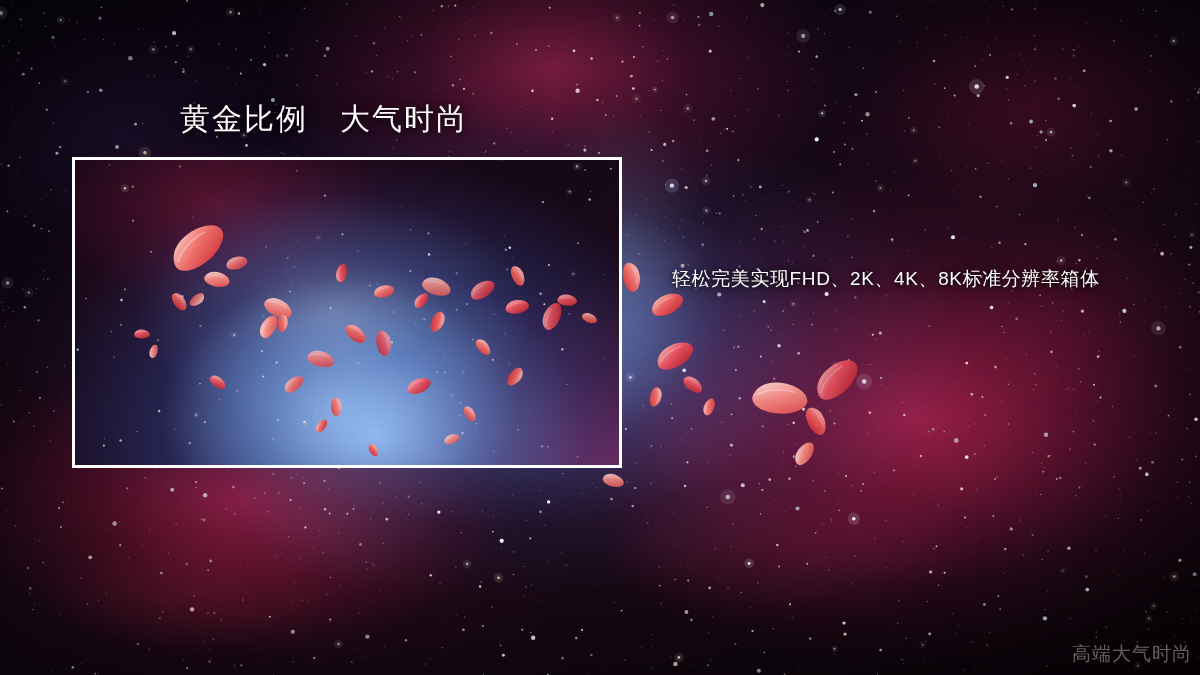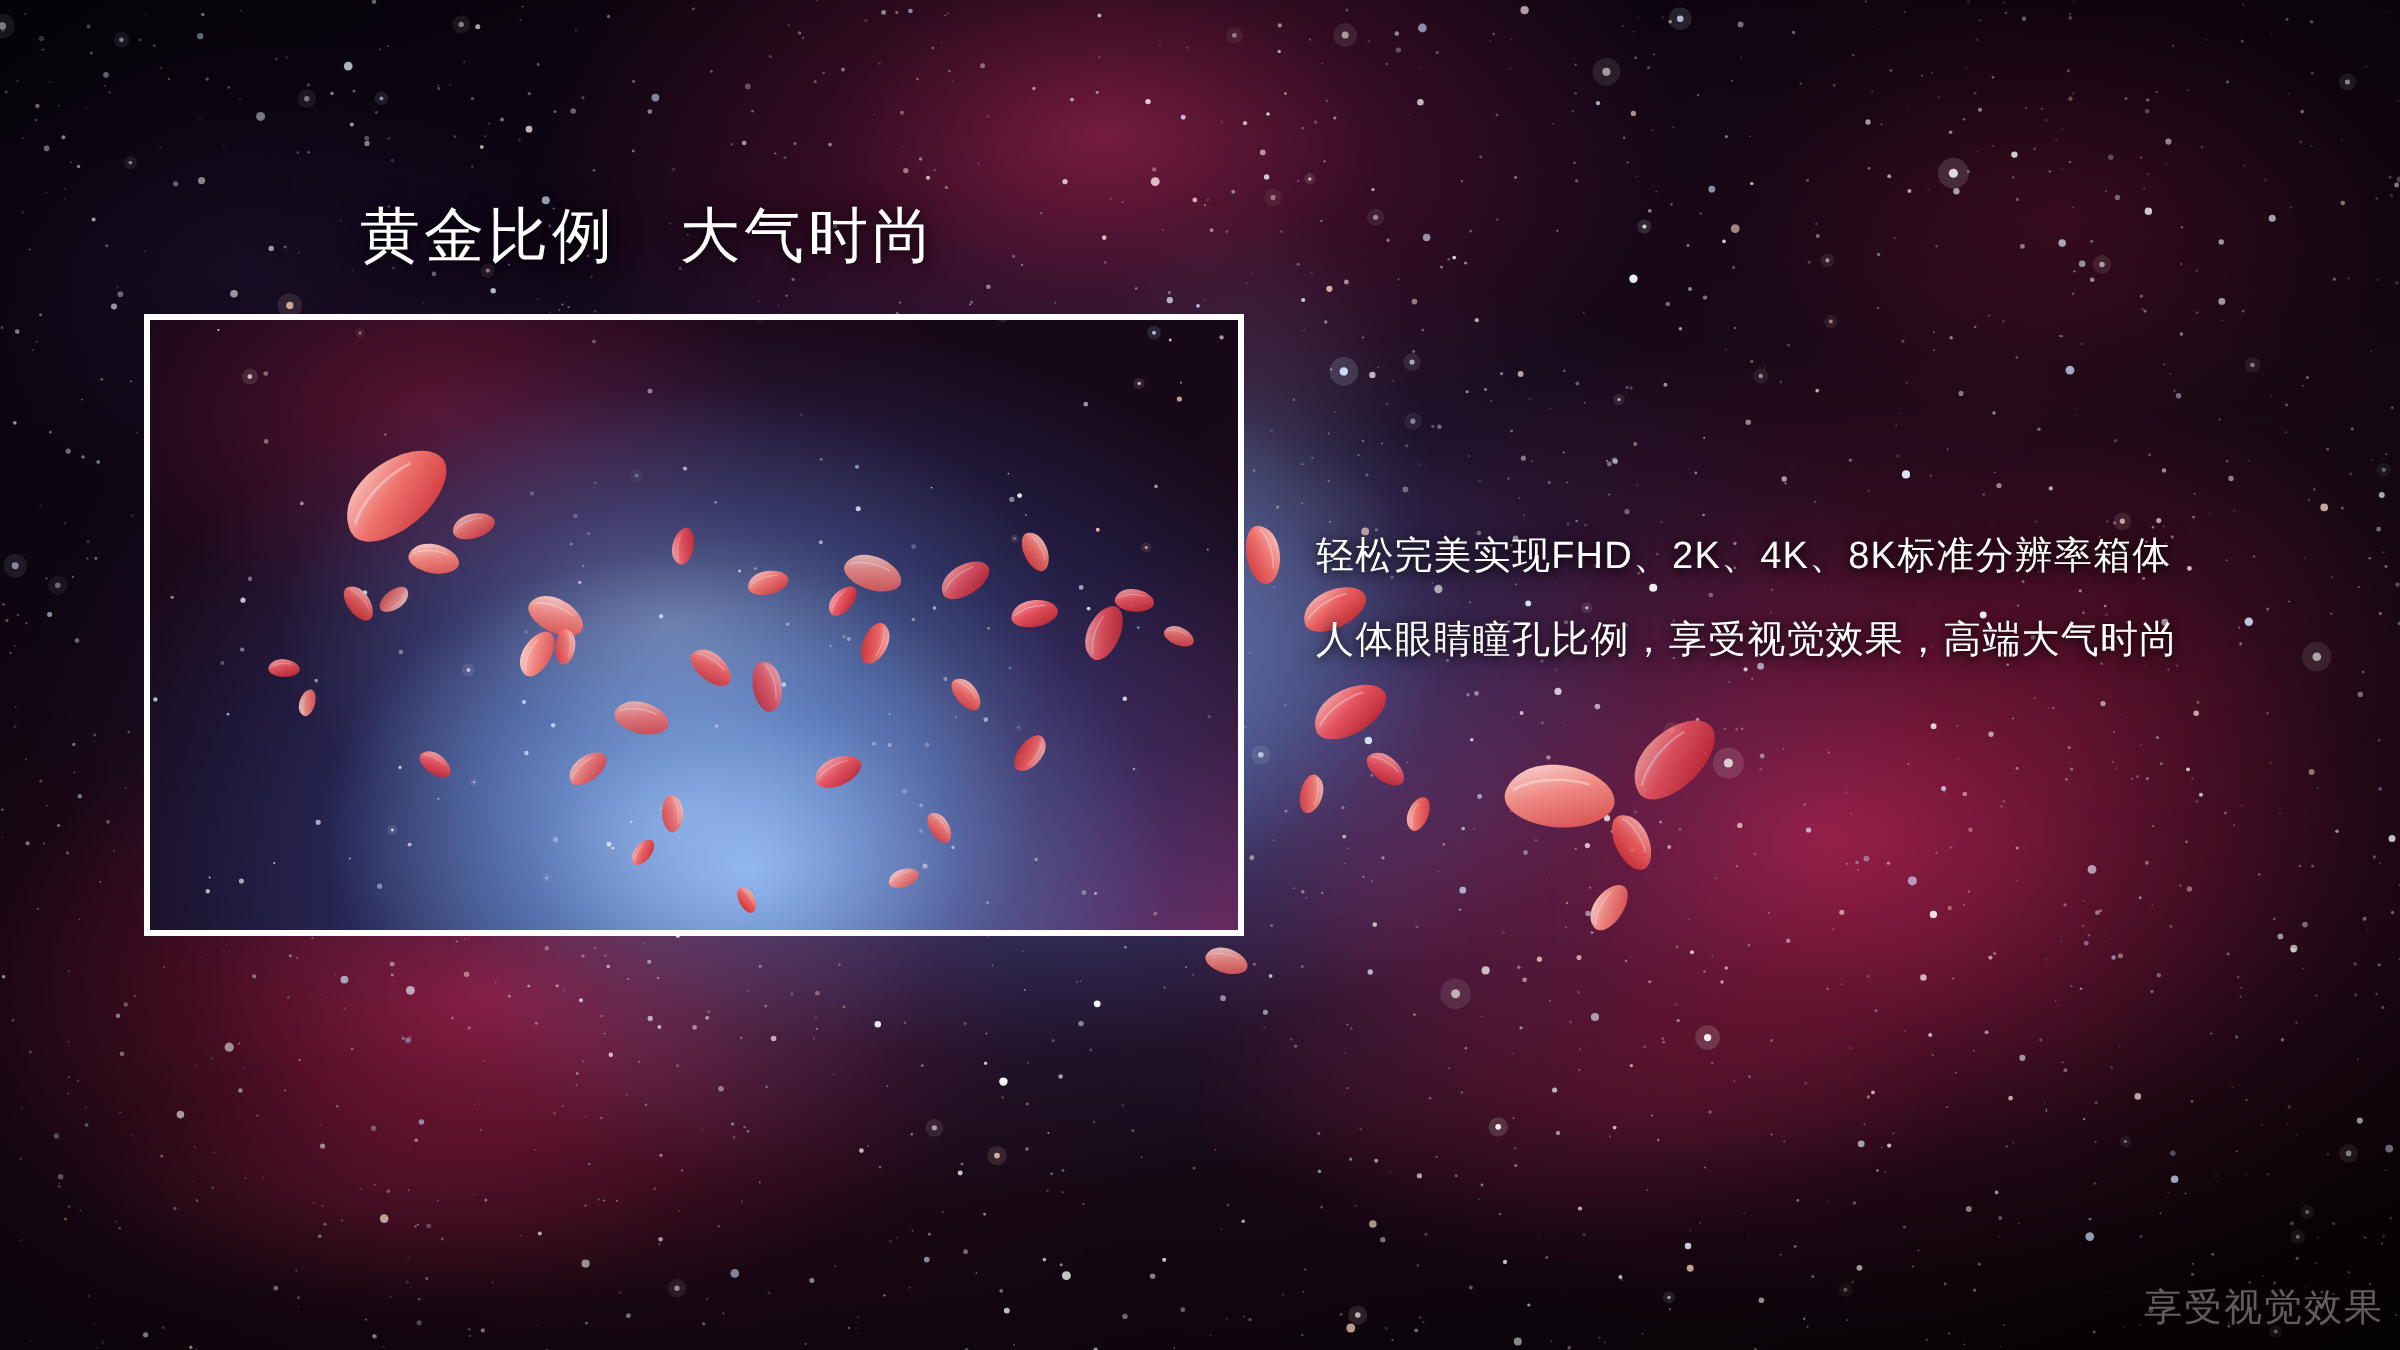--- a/index.html
+++ b/index.html
@@ -118,21 +118,21 @@
     font-size:30px;
     line-height:38px;
     letter-spacing:2px;
     color:#ffffff;
     white-space:pre;
     text-shadow:0 1px 6px rgba(0,0,0,.72), 0 0 16px rgba(0,0,0,.45);
   }
 
   #body-copy{
     position:absolute;
-    left:658px;top:258px;
+    left:672px;top:258px;
     width:510px;
   }
   .body-line{
     font-size:19px;
     line-height:42px;
     letter-spacing:.6px;
     color:#ffffff;
     white-space:pre;
     text-shadow:0 1px 5px rgba(0,0,0,.82), 0 0 12px rgba(0,0,0,.55);
   }
@@ -3036,17 +3036,16 @@
       <g transform="translate(648,300) rotate(-18) scale(0.34)" opacity="0.96">
         <path d="M2,34 C6,14 28,2 54,2 C78,2 98,12 99,26 C100,40 76,56 48,58 C24,60 -2,52 2,34 Z" fill="url(#petals-outer-pg0)"></path>
         <path d="M8,33 C22,20 48,12 74,14" fill="none" stroke="rgba(255,255,255,.38)" stroke-width="2.4"></path>
       </g>
     </svg>
 
   <div id="headline">黄金比例　大气时尚</div>
 
   <div id="body-copy">
     <div class="body-line">轻松完美实现FHD、2K、4K、8K标准分辨率箱体</div>
-    <div class="body-line">人体眼睛瞳孔比例，享受视觉效果，高端大气时尚</div>
   </div>
 
-  <div id="watermark">享受视觉效果</div>
+  <div id="watermark">高端大气时尚</div>
 </div>
 
 </body></html>

